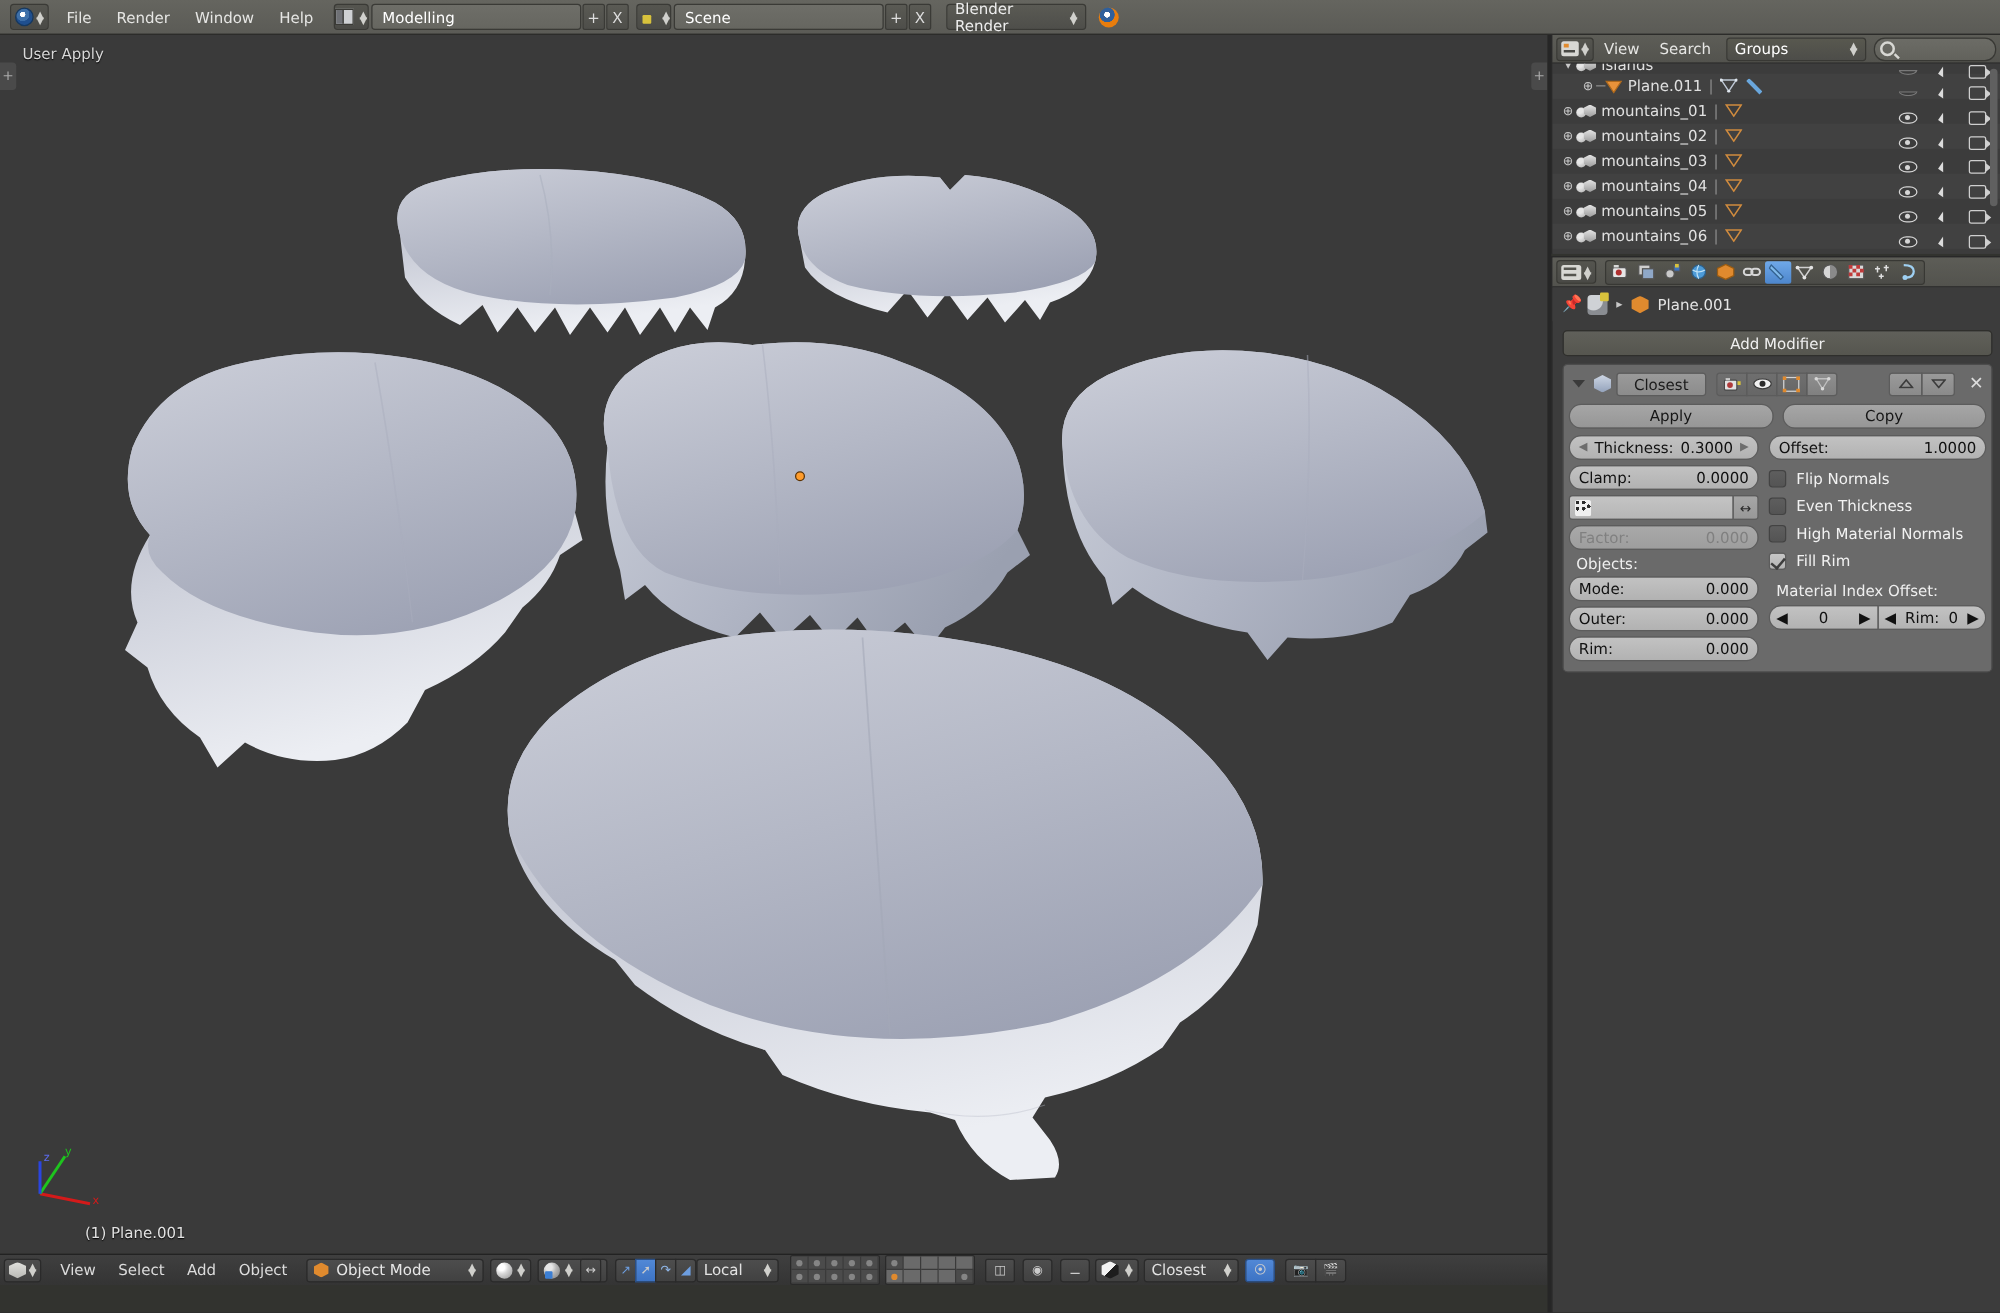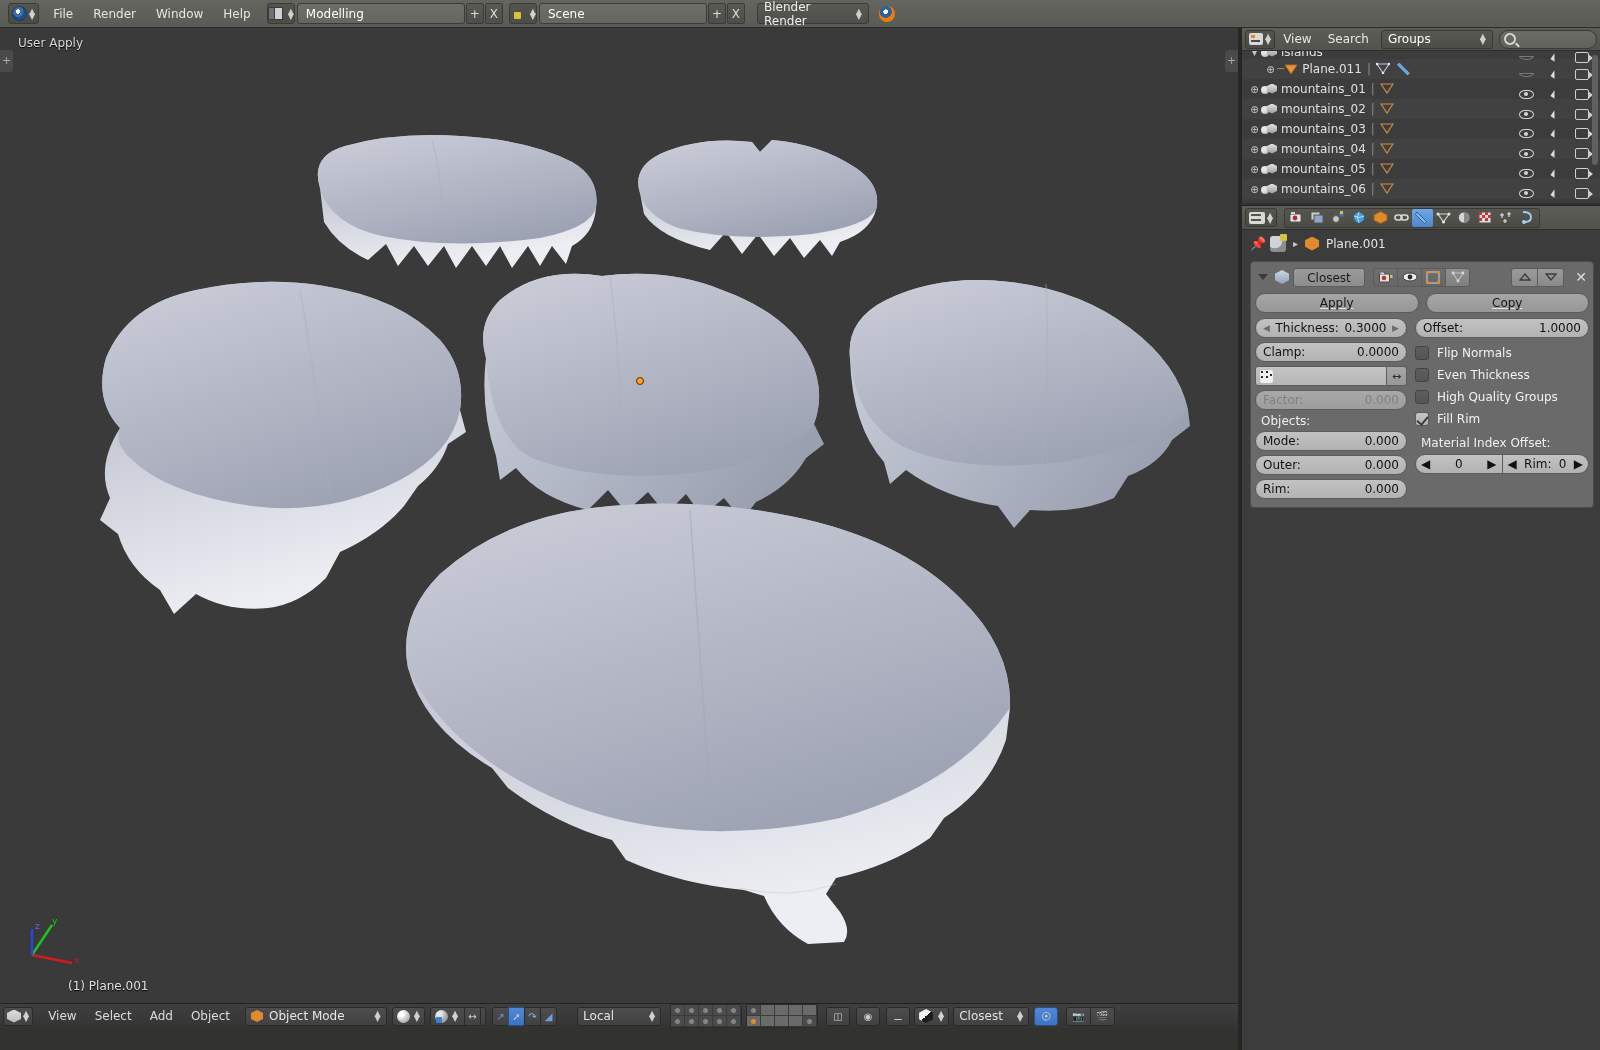--- a/index.html
+++ b/index.html
@@ -154,22 +154,22 @@
     width:17px;height:19px; border:1px solid #2a2a2a; border-radius:2px;
     background:linear-gradient(#4d4d4d,#414141);
     display:flex;align-items:center;justify-content:center; color:#ccc; font-size:10px;
   }
   .mini-sq.on{ background:linear-gradient(#5188d6,#3d73c4); border-color:#2a4f86; }
   .manip-grp{ display:flex; margin-left:6px; }
   .manip-grp .mini-sq{ border-radius:0; margin-left:-1px;}
   .manip-grp .mini-sq:first-child{ border-radius:3px 0 0 3px; margin-left:0;}
   .manip-grp .mini-sq:last-child{ border-radius:0 3px 3px 0;}
   .orient-sel{
-    display:flex;align-items:center;justify-content:space-between;height:19px;width:84px;
-    padding:0 5px; margin-left:20px;
+    display:flex;align-items:center;justify-content:space-between;height:19px;width:66px;
+    padding:0 5px; margin-left:0;
     background:linear-gradient(#4d4d4d,#414141); border:1px solid #2a2a2a;border-radius:3px;
     color:#e2e2e2; font-size:12px;
   }
   .layer-grid{
     display:flex; margin-left:9px; gap:4px;
   }
   .lg{ display:grid; grid-template-columns:repeat(5,14px); grid-template-rows:11px 11px;
        border:1px solid #2a2a2a; border-radius:2px; overflow:hidden; }
   .lg span{ background:#4b4b4b; border-right:1px solid #3a3a3a; border-bottom:1px solid #3a3a3a;
             position:relative; }
@@ -361,21 +361,21 @@
   .arrow-grp{ display:flex; margin-left:auto; }
   .arrow-btn{
     width:27px;height:19px;display:flex;align-items:center;justify-content:center;
     background:linear-gradient(#9a9a9a,#8a8a8a); border:1px solid #5c5c5c;
   }
   .arrow-btn:first-child{ border-radius:3px 0 0 3px; }
   .arrow-btn:last-child{ border-radius:0 3px 3px 0; margin-left:-1px;}
   .x-btn{
     width:16px;text-align:center;color:#dcdcdc;font-size:14px;margin-left:5px;
   }
-  .row2{ display:flex; gap:7px; margin-top:5px;text-decoration:underline; }
+  .row2{ display:flex; gap:7px; margin-top:5px; }
   .wbtn{
     flex:1; height:20px; line-height:19px; text-align:center;
     background:linear-gradient(#a6a6a6,#969696); border:1px solid #5c5c5c; border-radius:10px;
     color:#161616; font-size:12px;
   }
   .modcols{ display:flex; gap:8px; margin-top:5px; }
   .colL{ width:152px; }
   .colR{ flex:1; }
   .numf{
     height:20px; display:flex;align-items:center;justify-content:space-between;
@@ -1006,20 +1006,21 @@
 
     <div class="props-bc">
       <span class="pin-ico">📌</span>
       <span class="scene-icon"></span>
       <span style="color:#c8c8c8;font-size:10px">▸</span>
       <span class="crumb-cube"></span>
       <span>Plane.001</span>
     </div>
 
     <div class="props-body">
+      <div class="addmod">Add Modifier</div>
 
       <div class="mod-panel">
         <div class="mod-head">
           <span class="tri-down"></span>
           <span class="mod-cube"></span>
           <span class="mod-name">Closest</span>
           <div class="mh-grp">
             <span class="mh-btn pressed">
               <svg width="14" height="11" viewBox="0 0 14 11">
                   <rect x="0.5" y="2" width="10" height="8" rx="1" fill="#e2e2e2" stroke="#4a4a4a"></rect>
@@ -1121,21 +1122,21 @@
             <div class="chk-row">
               <span class="chkbox"></span>
               <span class="chk-lbl">Flip Normals</span>
             </div>
             <div class="chk-row">
               <span class="chkbox"></span>
               <span class="chk-lbl">Even Thickness</span>
             </div>
             <div class="chk-row">
               <span class="chkbox"></span>
-              <span class="chk-lbl">High Quality Groups</span>
+              <span class="chk-lbl">High Material Normals</span>
             </div>
             <div class="chk-row">
               <span class="chkbox on"></span>
               <span class="chk-lbl">Fill Rim</span>
             </div>
             <div class="mio-lbl">Material Index Offset:</div>
             <div class="mio-row">
               <div class="mio-f">
                 <span class="ar">◀</span>
                 <span>0</span>

